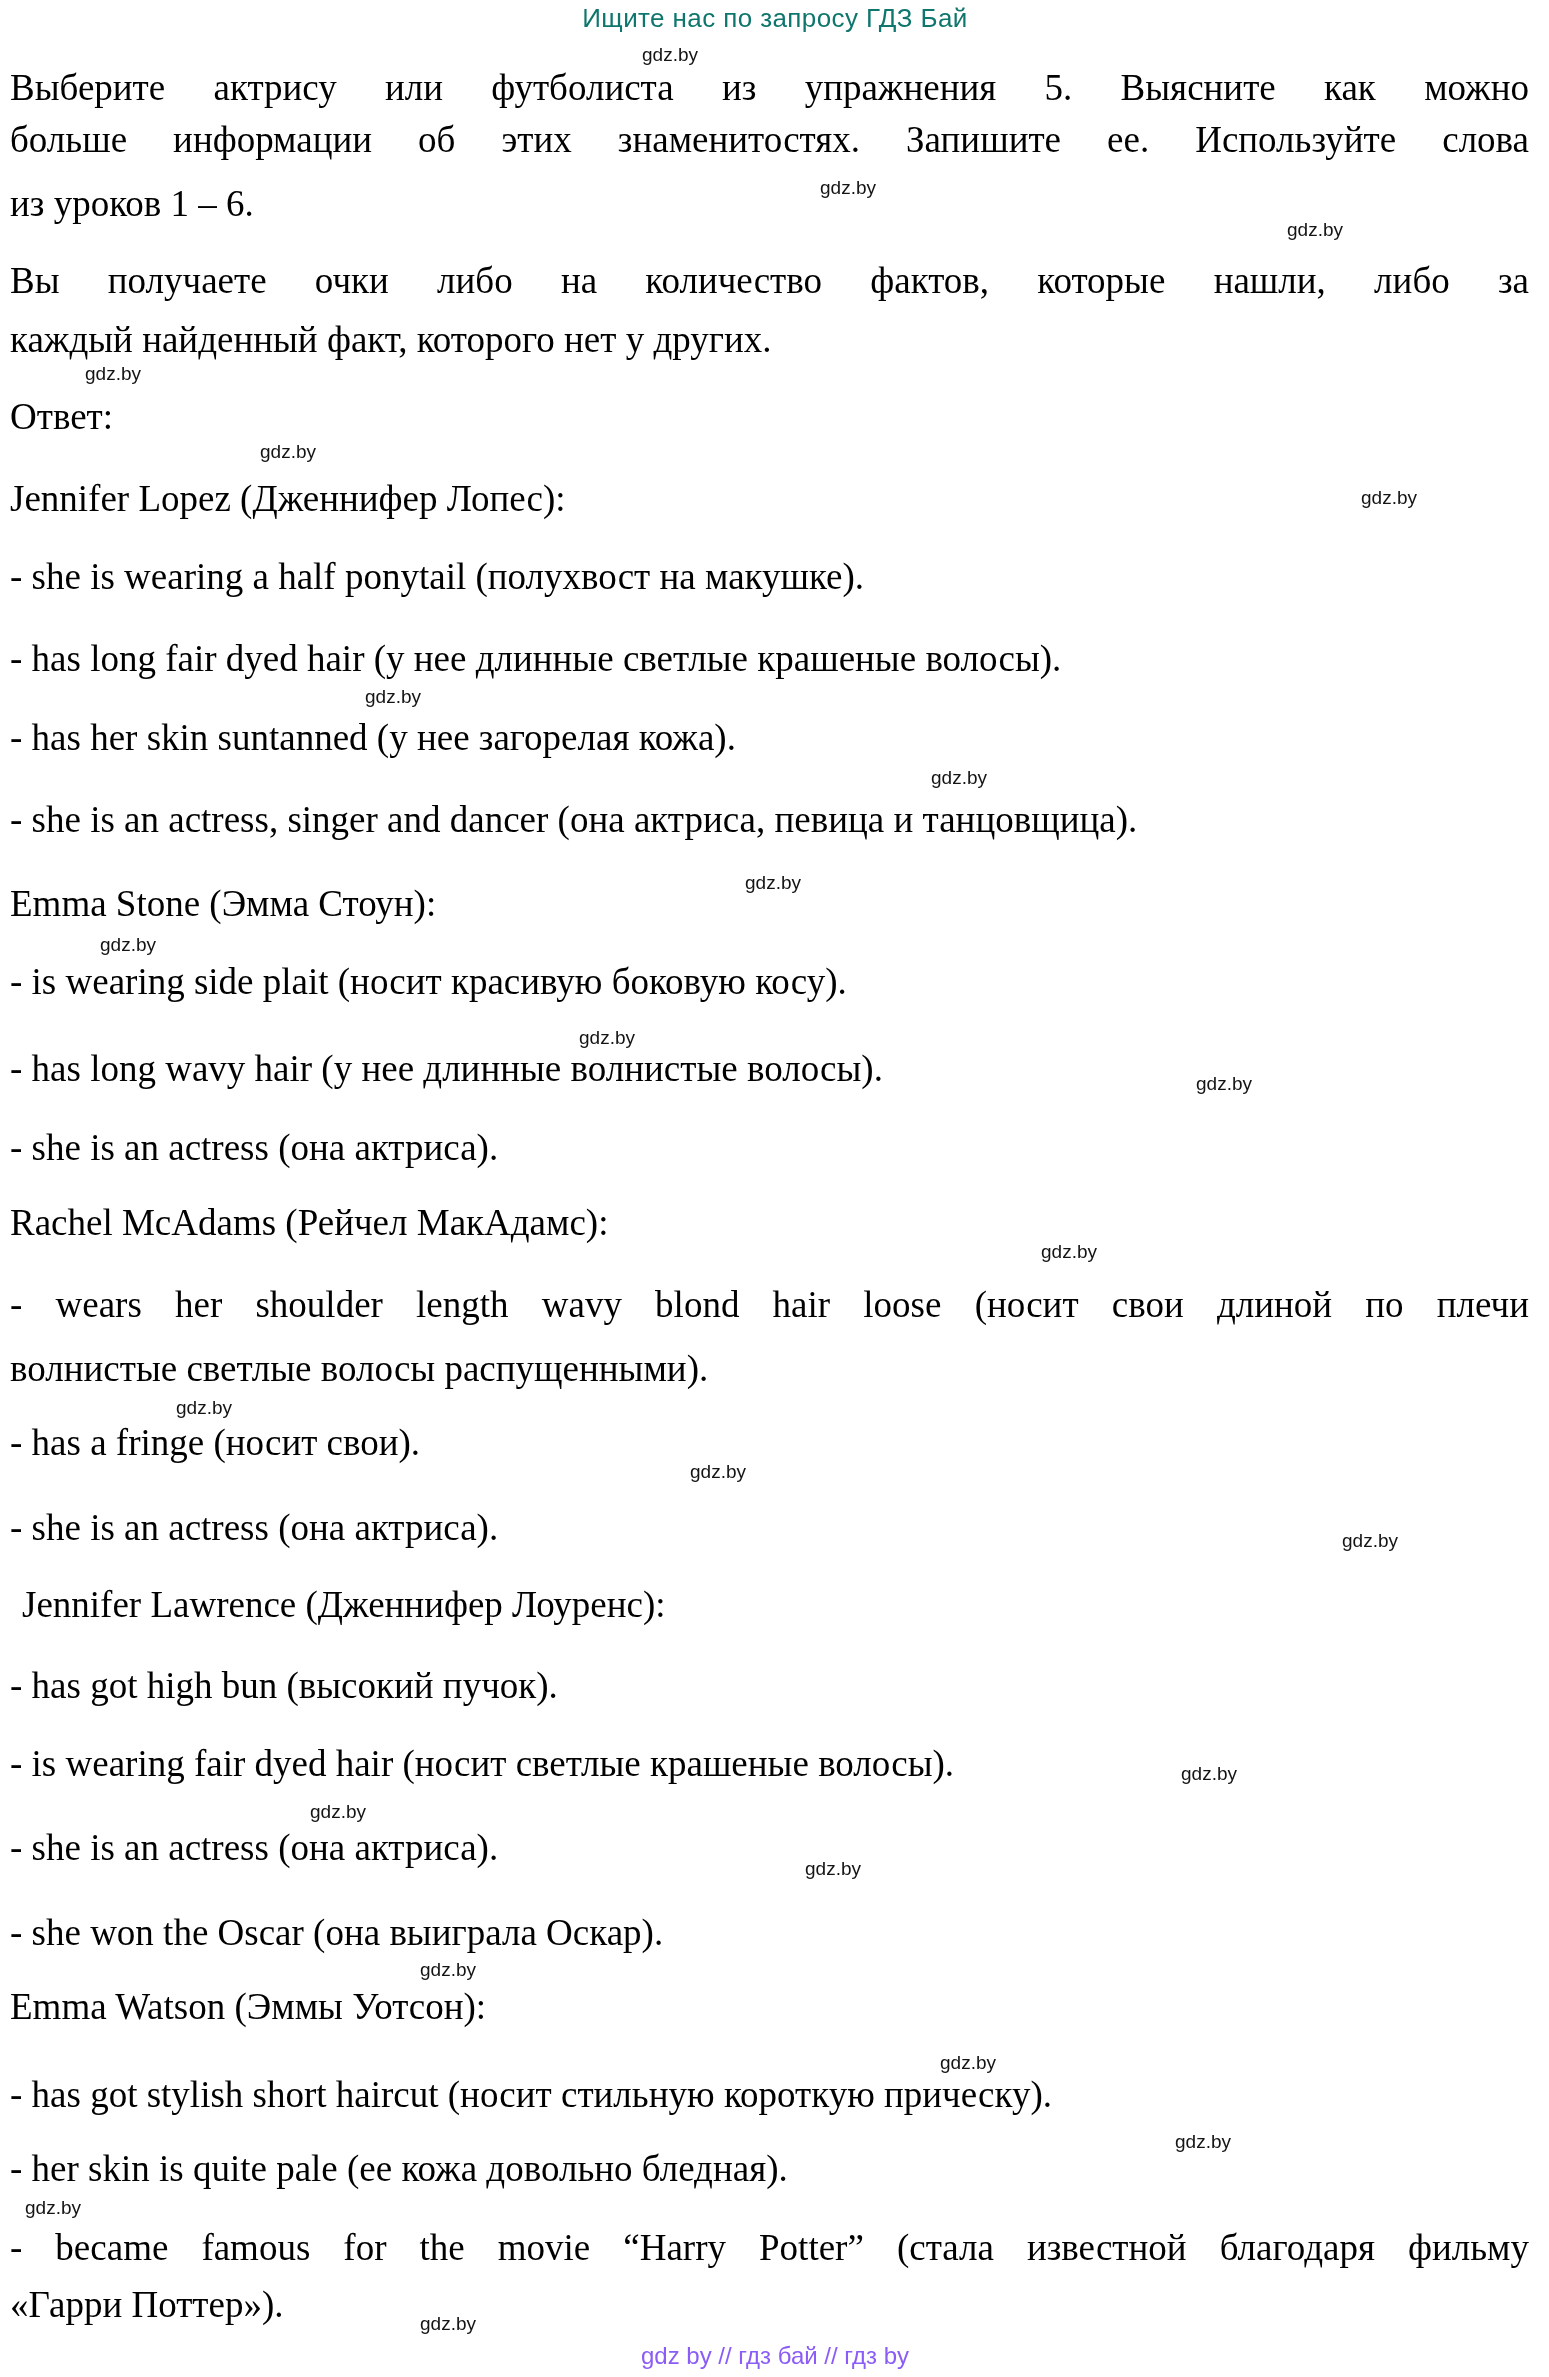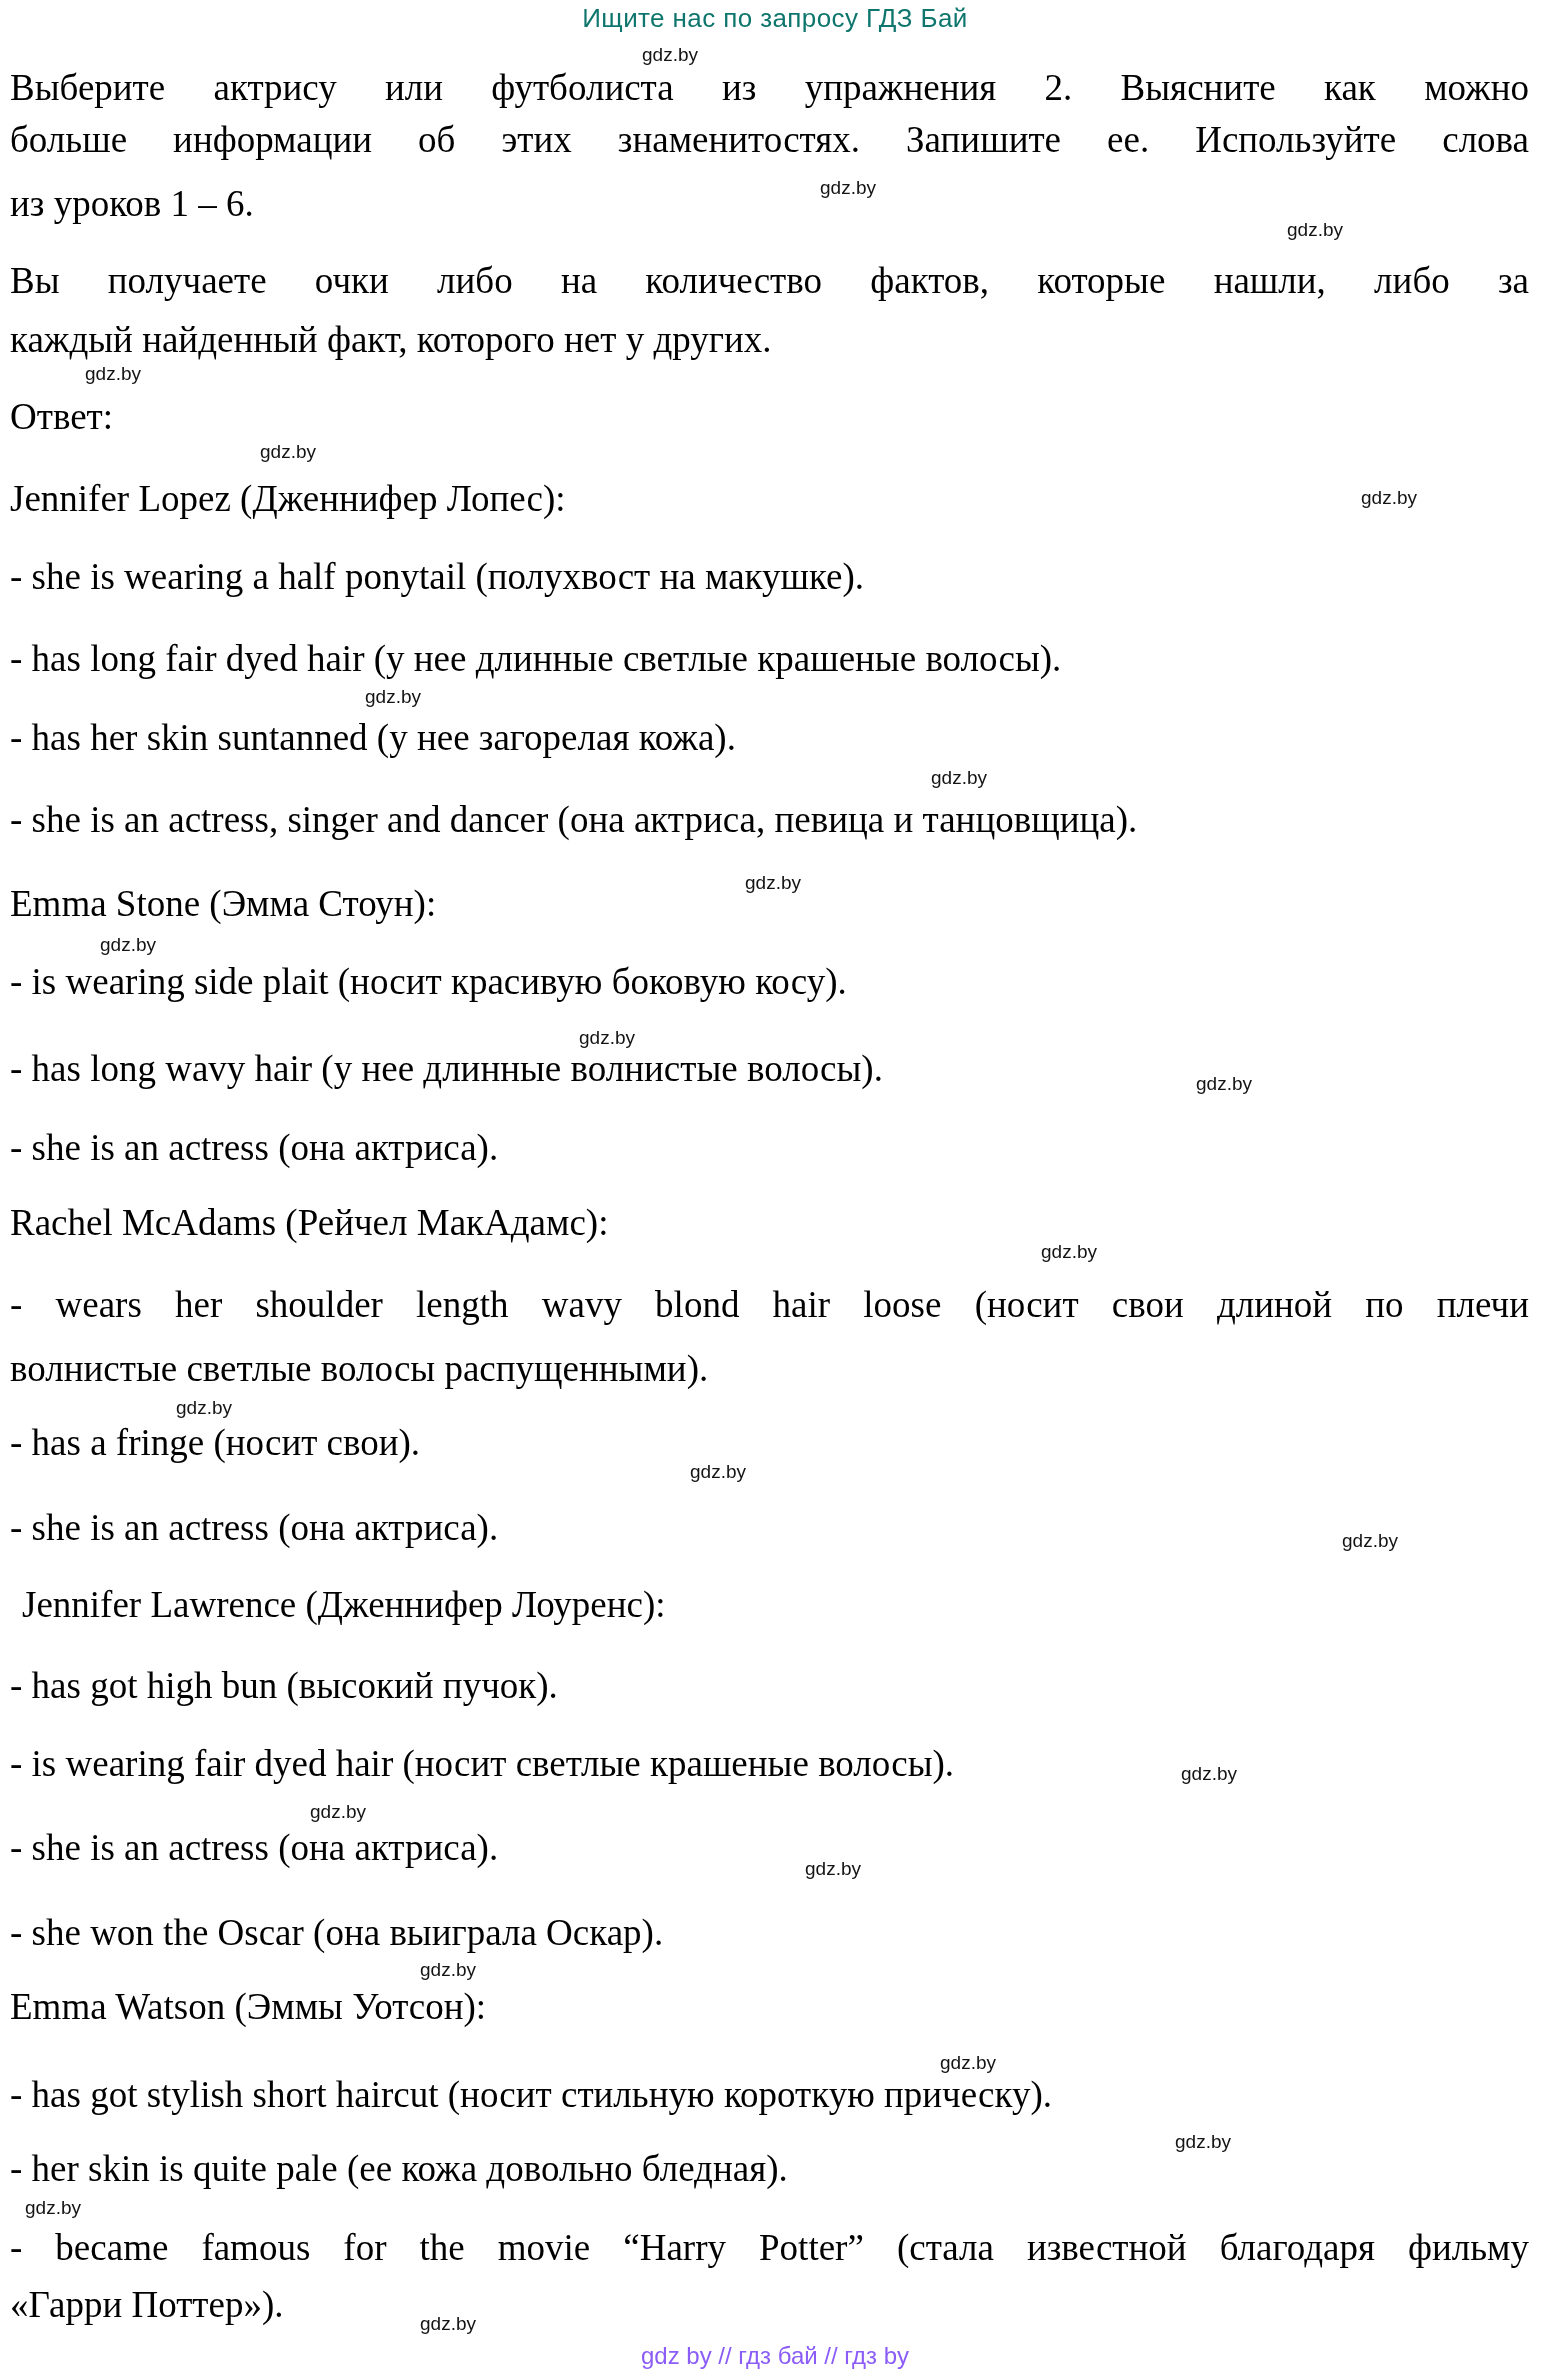--- a/index.html
+++ b/index.html
@@ -48,21 +48,21 @@
     color: #141414;
     line-height: 1.2;
   }
 </style>
 </head>
 <body>
 
 <div class="page" style="background: rgb(255, 255, 255); color: rgb(0, 0, 0);">
   <div class="promo-header" style="color: #0f766e;">Ищите нас по запросу ГДЗ Бай</div>
 
-  <div class="doc-line justify" style="top: 68px;">Выберите актрису или футболиста из упражнения 2. Выясните как можно</div>
+  <div class="doc-line justify" style="top: 68px;">Выберите актрису или футболиста из упражнения 5. Выясните как можно</div>
     <div class="doc-line justify" style="top: 120px;">больше информации об этих знаменитостях. Запишите ее. Используйте слова</div>
     <div class="doc-line" style="top: 184px;">из уроков 1 – 6.</div>
     <div class="doc-line justify" style="top: 261px;">Вы получаете очки либо на количество фактов, которые нашли, либо за</div>
     <div class="doc-line" style="top: 320px;">каждый найденный факт, которого нет у других.</div>
     <div class="doc-line" style="top: 397px;">Ответ:</div>
     <div class="doc-line" style="top: 479px;">Jennifer Lopez (Дженнифер Лопес):</div>
     <div class="doc-line" style="top: 557px;">- she is wearing a half ponytail (полухвост на макушке).</div>
     <div class="doc-line" style="top: 639px;">- has long fair dyed hair (у нее длинные светлые крашеные волосы).</div>
     <div class="doc-line" style="top: 718px;">- has her skin suntanned (у нее загорелая кожа).</div>
     <div class="doc-line" style="top: 800px;">- she is an actress, singer and dancer (она актриса, певица и танцовщица).</div>

